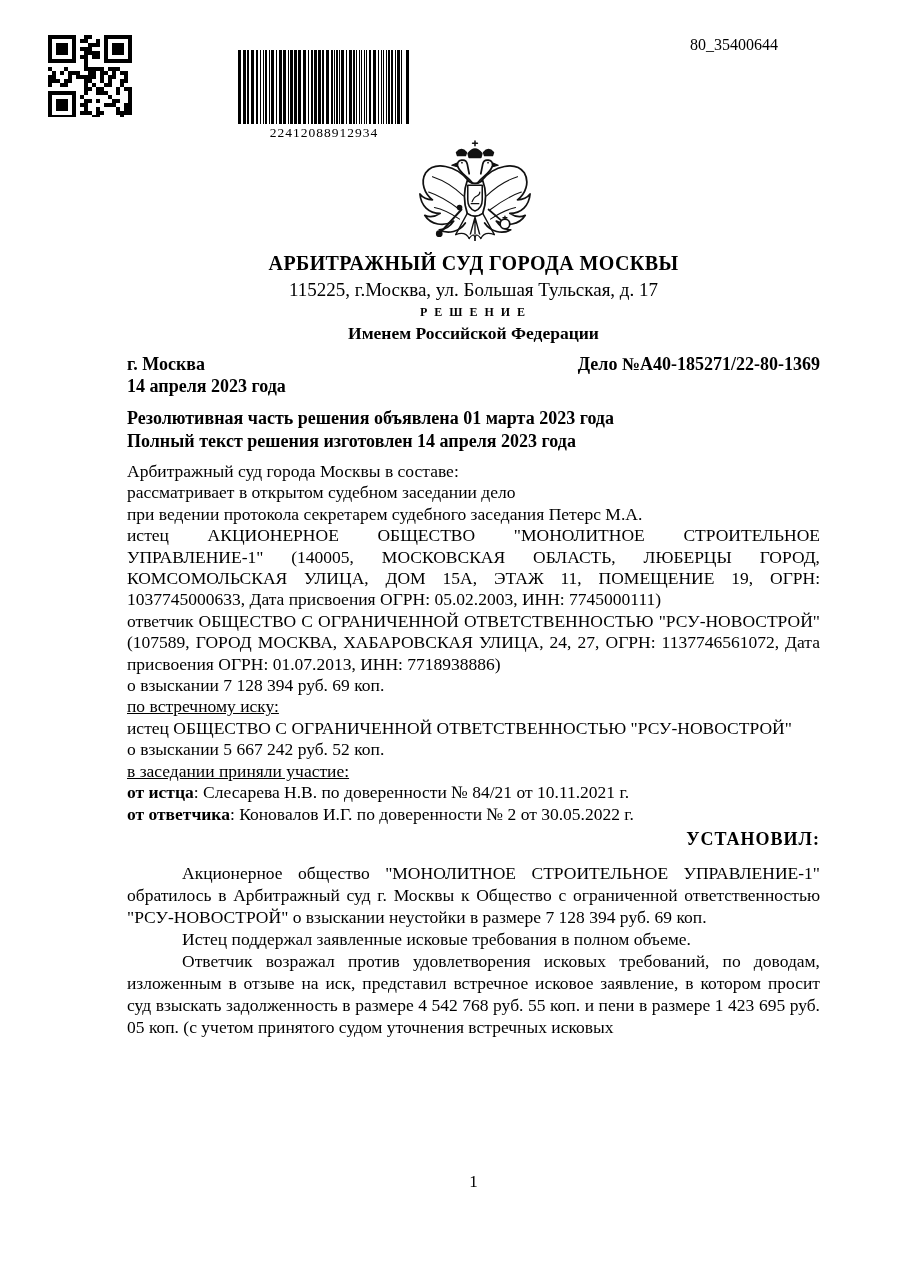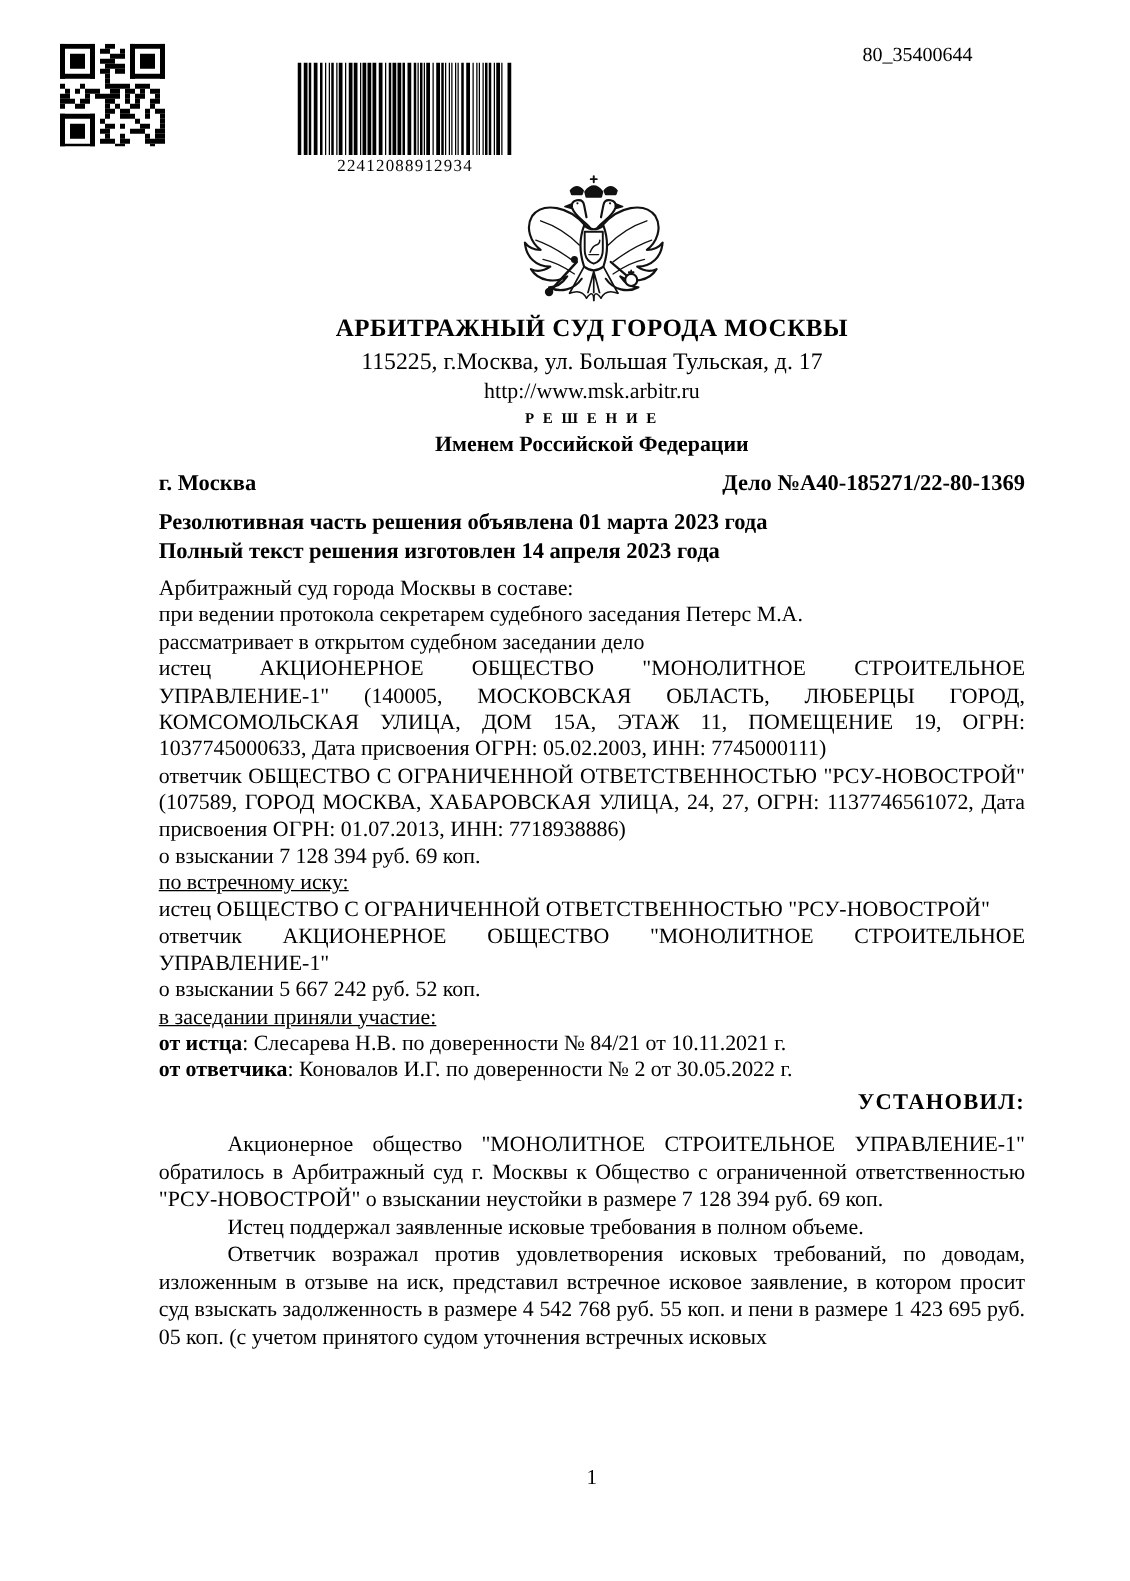--- a/index.html
+++ b/index.html
@@ -274,42 +274,41 @@
 
         <path d="M52.5 49 h15 v15 q0 9 -7.5 11.5 q-7.5 -2.5 -7.5 -11.5 z" fill="#fff" stroke-width="1.6"></path>
         <path d="M57 66 q2 -5 5 -6 q3 -1 3 -4 M56 68 h8" stroke-width="1.2"></path>
       </g>
     </svg>
   </div>
 
   <div class="content">
     <div class="h-court center">АРБИТРАЖНЫЙ СУД ГОРОДА МОСКВЫ</div>
     <div class="h-addr center">115225, г.Москва, ул. Большая Тульская, д. 17</div>
-    <div class="h-url center">http://www.msk.arbitr.ru</div>
     <div class="h-decision center">Р Е Ш Е Н И Е</div>
     <div class="h-name center">Именем Российской Федерации</div>
 
     <div class="case-row">
       <span>г. Москва</span>
       <span>Дело №А40-185271/22-80-1369</span>
     </div>
+    <div class="bold-line">14 апреля 2023 года</div>
 
     <div class="bold-line mt9">Резолютивная часть решения объявлена 01 марта 2023 года</div>
     <div class="bold-line">Полный текст решения изготовлен 14 апреля 2023 года</div>
 
     <div class="body-block">
       <p>Арбитражный суд города Москвы в составе:</p>
+      <p>рассматривает в открытом судебном заседании дело</p>
       <p>при ведении протокола секретарем судебного заседания Петерс М.А.</p>
-      <p>рассматривает в открытом судебном заседании дело</p>
       <p class="just">истец АКЦИОНЕРНОЕ ОБЩЕСТВО "МОНОЛИТНОЕ СТРОИТЕЛЬНОЕ УПРАВЛЕНИЕ-1" (140005, МОСКОВСКАЯ ОБЛАСТЬ, ЛЮБЕРЦЫ ГОРОД, КОМСОМОЛЬСКАЯ УЛИЦА, ДОМ 15А, ЭТАЖ 11, ПОМЕЩЕНИЕ 19, ОГРН: 1037745000633, Дата присвоения ОГРН: 05.02.2003, ИНН: 7745000111)</p>
       <p class="just">ответчик ОБЩЕСТВО С ОГРАНИЧЕННОЙ ОТВЕТСТВЕННОСТЬЮ "РСУ-НОВОСТРОЙ" (107589, ГОРОД МОСКВА, ХАБАРОВСКАЯ УЛИЦА, 24, 27, ОГРН: 1137746561072, Дата присвоения ОГРН: 01.07.2013, ИНН: 7718938886)</p>
       <p>о взыскании 7 128 394 руб. 69 коп.</p>
       <p class="ul">по встречному иску:</p>
       <p class="just">истец ОБЩЕСТВО С ОГРАНИЧЕННОЙ ОТВЕТСТВЕННОСТЬЮ "РСУ-НОВОСТРОЙ"</p>
-      <p class="just">ответчик АКЦИОНЕРНОЕ ОБЩЕСТВО "МОНОЛИТНОЕ СТРОИТЕЛЬНОЕ УПРАВЛЕНИЕ-1"</p>
       <p>о взыскании 5 667 242 руб. 52 коп.</p>
       <p class="ul">в заседании приняли участие:</p>
       <p><span class="b">от истца</span><span>: Слесарева Н.В. по доверенности № 84/21 от 10.11.2021 г.</span></p>
       <p><span class="b">от ответчика</span><span>: Коновалов И.Г. по доверенности № 2 от 30.05.2022 г.</span></p>
     </div>
 
     <div class="established">УСТАНОВИЛ:</div>
 
     <div class="paras">
       <p>Акционерное общество "МОНОЛИТНОЕ СТРОИТЕЛЬНОЕ УПРАВЛЕНИЕ-1" обратилось в Арбитражный суд г. Москвы к Общество с ограниченной ответственностью "РСУ-НОВОСТРОЙ" о взыскании неустойки в размере 7 128 394 руб. 69 коп.</p>

